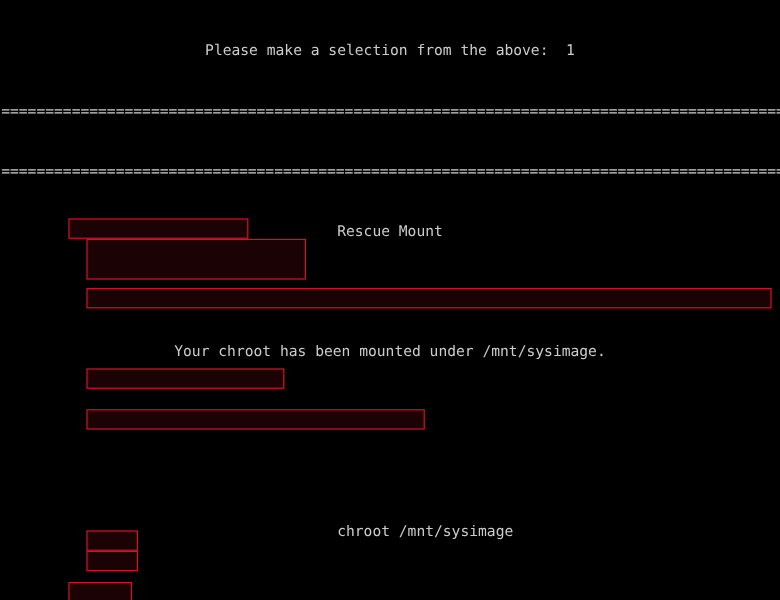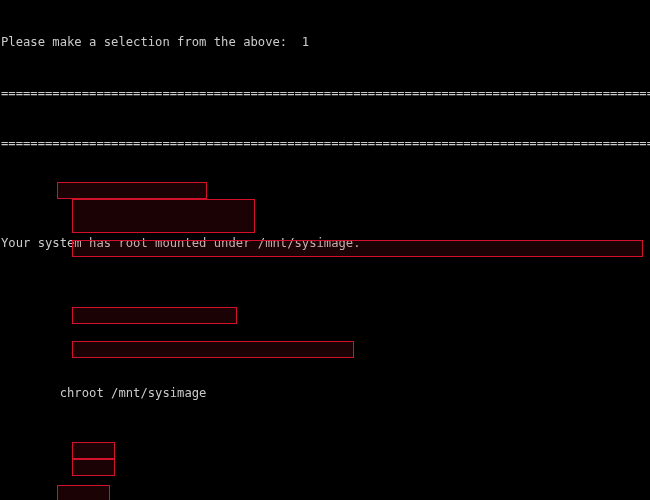--- a/index.html
+++ b/index.html
@@ -11,20 +11,21 @@
   #terminal {
     position: relative;
     width: 650px;
     height: 500px;
     background: #000000;
     overflow: hidden;
     font-family: "DejaVu Sans Mono", "Liberation Mono", monospace;
     font-size: 12.2px;
     line-height: 16.7px;
     color: #cfcfcf;
+    text-align: center;
     -webkit-font-smoothing: none;
   }
   #screen {
     position: absolute;
     left: 1px;
     top: 1px;
     width: 648px;
     white-space: pre;
     letter-spacing: 0px;
   }
@@ -50,22 +51,23 @@
 </style>
 </head>
 <body>
 
 <div id="terminal">
 
   <div id="screen">
     <div class="line">Please make a selection from the above:  1</div>
     <div class="line">=========================================================================================</div>
     <div class="line">=========================================================================================</div>
+    <div class="line">Rescue Mount</div>
     <div class="line blank"></div>
-    <div class="line">Your system has root mounted under /mnt/sysimage.</div>
+    <div class="line">Your chroot has been mounted under /mnt/sysimage.</div>
     <div class="line blank"></div>
     <div class="line blank"></div>
     <div class="line">        chroot /mnt/sysimage</div>
     
     
     
     
     
     
     

